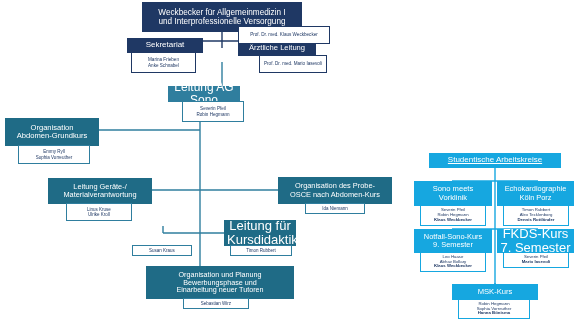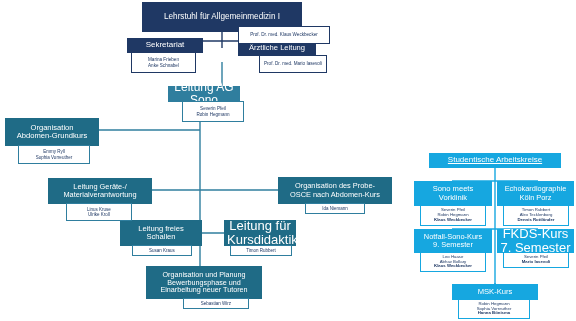--- a/index.html
+++ b/index.html
@@ -94,21 +94,22 @@
     <line x1="452" y1="181" x2="538" y2="181" stroke="#16a7e0" stroke-width="1.4"></line>
     <line x1="452" y1="181" x2="452" y2="186" stroke="#16a7e0" stroke-width="1.4"></line>
     <line x1="538" y1="181" x2="538" y2="186" stroke="#16a7e0" stroke-width="1.4"></line>
     <line x1="452" y1="229" x2="538" y2="229" stroke="#16a7e0" stroke-width="1.4"></line>
     <line x1="452" y1="229" x2="452" y2="234" stroke="#16a7e0" stroke-width="1.4"></line>
     <line x1="538" y1="229" x2="538" y2="234" stroke="#16a7e0" stroke-width="1.4"></line>
     <line x1="495" y1="283" x2="495" y2="288" stroke="#16a7e0" stroke-width="1.4"></line>
   </svg>
 
   <div class="node" style="left:142px; top:2px; width:160px; height:30px; background:#1f3864; font-size:8.2px;">
-    <span class="title">Lehrstuhl für Allgemeinmedizin I</span>
+    <span class="title">Weckbecker für Allgemeinmedizin I</span>
+    <span class="title">und Interprofessionelle Versorgung</span>
   </div>
   <div class="names" style="left:238px; top:26px; width:92px; height:18px; font-size:4.6px; color:#1f3864;">
     <span>Prof. Dr. med. Klaus Weckbecker</span>
   </div>
 
   <div class="node" style="left:127px; top:38px; width:76px; height:15px; background:#1f3864; font-size:8px;">
     <span class="title">Sekretariat</span>
   </div>
   <div class="names" style="left:131px; top:52px; width:65px; height:21px; font-size:4.6px; color:#1f3864;">
     <span>Marina Frieben</span>
@@ -141,45 +142,41 @@
 
   <div class="node" style="left:48px; top:178px; width:104px; height:26px; background:#1f6b86; font-size:7.4px;">
     <span class="title">Leitung Geräte-/</span>
     <span class="title">Materialverantwortung</span>
   </div>
   <div class="names light" style="left:66px; top:203px; width:66px; height:18px; font-size:4.5px; color:#1f3864;">
     <span>Linus Kruse</span>
     <span>Ulrike Kroll</span>
   </div>
 
-  <div class="node" style="left:120px; top:220px; width:82px; height:26px; background:#1f6b86; font-size:7.6px;">
-    <span class="title">Leitung freies</span>
-    <span class="title">Schallen</span>
-  </div>
   <div class="names light" style="left:132px; top:245px; width:60px; height:11px; font-size:4.5px; color:#1f3864;">
     <span>Susan Kraus</span>
   </div>
 
   <div class="node" style="left:224px; top:220px; width:72px; height:26px; background:#1f6b86; font-size:13px;">
     <span class="title">Leitung für</span>
     <span class="title">Kursdidaktik</span>
   </div>
   <div class="names light" style="left:230px; top:245px; width:62px; height:11px; font-size:4.5px; color:#1f3864;">
     <span>Timon Rubbert</span>
   </div>
 
   <div class="node" style="left:278px; top:177px; width:114px; height:27px; background:#1f6b86; font-size:7.4px;">
     <span class="title">Organisation des Probe-</span>
     <span class="title">OSCE nach Abdomen-Kurs</span>
   </div>
   <div class="names light" style="left:305px; top:203px; width:60px; height:11px; font-size:4.5px; color:#1f3864;">
     <span>Ida Niemann</span>
   </div>
 
-  <div class="node" style="left:146px; top:266px; width:116px; height:33px; background:#1f6b86; font-size:7.2px;">
+  <div class="node" style="left:146px; top:266px; width:148px; height:33px; background:#1f6b86; font-size:7.2px;">
     <span class="title">Organisation und Planung</span>
     <span class="title">Bewerbungsphase und</span>
     <span class="title">Einarbeitung neuer Tutoren</span>
   </div>
   <div class="names light" style="left:183px; top:298px; width:66px; height:11px; font-size:4.5px; color:#1f3864;">
     <span>Sebastian Wirz</span>
   </div>
 
   <div class="node underline" style="left:429px; top:153px; width:132px; height:15px; background:#16a7e0; font-size:8px;">
     <span class="title">Studentische Arbeitskreise</span>

